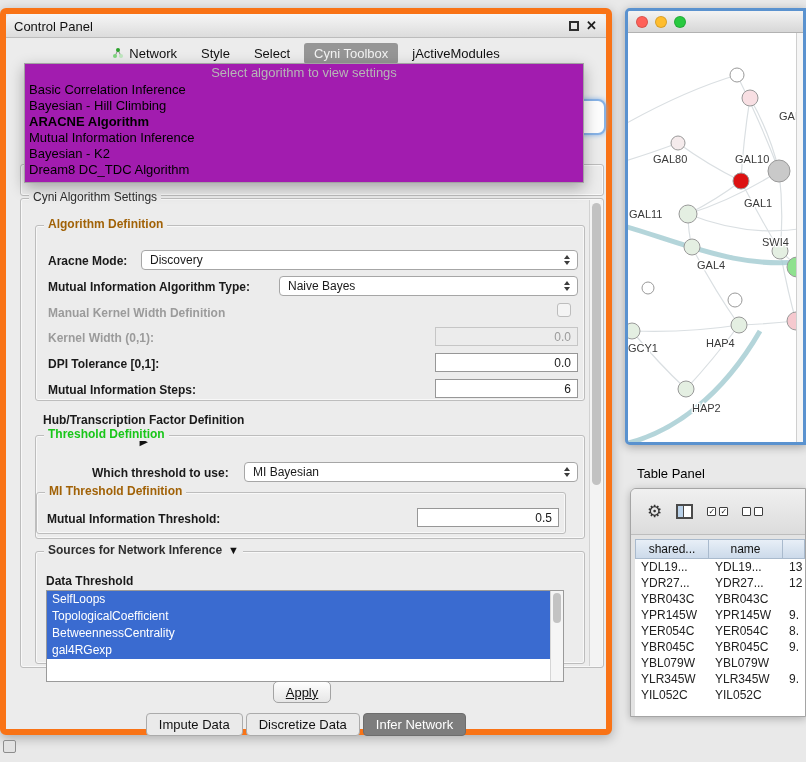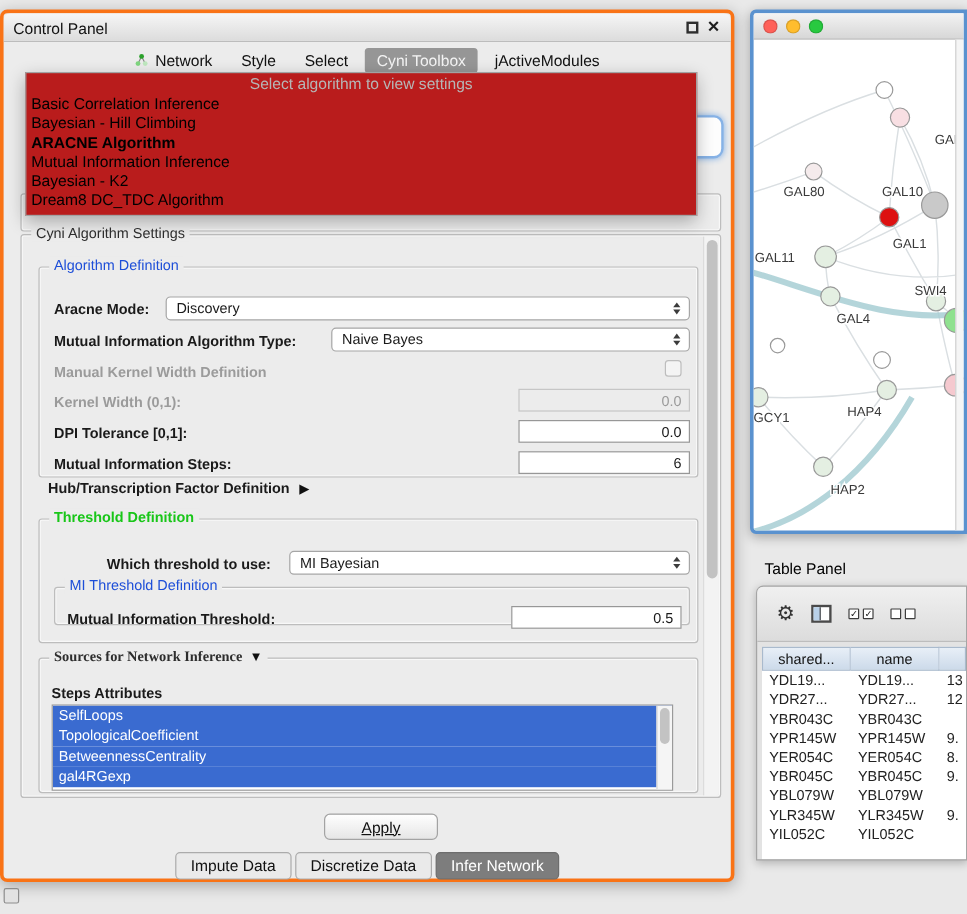--- a/index.html
+++ b/index.html
@@ -6,42 +6,42 @@
   html,body { width:806px; height:762px; }
   body {
     font-family:"Liberation Sans", sans-serif;
     font-size:12px; color:#1a1a1a;
     background:#e9e9e9; position:relative; overflow:hidden;
   }
   .abs { position:absolute; }
 
   
   .cp { left:0; top:8px; width:612px; height:727px; background:#ececec;
-        border:3px solid #f97316; border-radius:6px;
+        border:6px solid #f97316; border-radius:6px;
         box-shadow:0 3px 12px rgba(0,0,0,.28); }
   .cp-titlebar { left:0; top:0; right:0; height:24px;
         background:linear-gradient(#f6f6f6,#dcdcdc);
         border-bottom:1px solid #bcbcbc; border-radius:6px 6px 0 0; }
   .cp-title { left:8px; top:5px; font-size:13px; color:#111; }
   .cp-float { right:27px; top:7px; width:10px; height:10px; border:2px solid #2e2e2e; }
   .cp-close { right:9px; top:4px; font-size:13px; font-weight:bold; color:#1d1d1d; }
 
   .cp-tabs { left:0; top:27px; right:0; height:24px; display:flex;
         justify-content:center; align-items:center; gap:4px; }
   .cp-tab { padding:3px 10px; font-size:13px; border-radius:3px;
         display:flex; align-items:center; gap:5px; color:#111; }
   .cp-tab.selected { background:#969696; color:#f4f4f4; }
 
   
   .grp { border:1px solid #bdbdbd; border-radius:3px;
          box-shadow:inset 0 0 0 1px rgba(255,255,255,.65); }
   .grp-title { position:absolute; top:-9px; left:8px; background:#ececec;
          padding:0 4px; font-size:12px; color:#2e2e2e; white-space:nowrap; }
-  .grp-title.bold { font-weight:bold;font-family:Liberation Serif, serif; }
-  .grp-title.blue { color:#1d4ed8; font-weight:normal; }
+  .grp-title.bold { font-weight:bold; }
+  .grp-title.blue { color:#a16207; font-weight:bold; }
   .grp-title.green { color:#18c618; font-weight:bold; }
 
   .lbl { font-weight:bold; font-size:12px; white-space:nowrap; }
   .lbl.disabled { color:#9b9b9b; }
 
   .combo { position:absolute; background:#fff; border:1px solid #a6a6a6;
         border-radius:4px; height:20px; display:flex; align-items:center;
         padding-left:8px; font-size:12px; }
   .combo .arrows { position:absolute; right:4px; top:0; bottom:0; width:12px;
         display:flex; flex-direction:column; align-items:center;
@@ -68,34 +68,34 @@
   .list-scroll { position:absolute; right:0; top:0; bottom:0; width:13px;
         background:#f5f5f5; border-left:1px solid #d5d5d5; }
   .list-thumb { position:absolute; left:2px; top:2px; width:8px; height:30px;
         background:#c3c3c3; border-radius:4px; }
 
   .settings-scroll { position:absolute; right:1px; top:1px; bottom:1px; width:13px;
         background:#f3f3f3; border-left:1px solid #d2d2d2; border-radius:0 3px 3px 0; }
   .settings-thumb { position:absolute; left:2px; top:3px; width:9px; height:282px;
         background:#c2c2c2; border-radius:5px; }
 
-  .apply-btn { position:absolute; left:267px; top:667px; width:95px; height:22px;
+  .apply-btn { position:absolute; left:267px; top:667px; width:58px; height:22px;
         border:1px solid #a3a3a3; border-radius:5px; font-size:13px;
         background:linear-gradient(#fefefe,#e6e6e6); display:flex;
         align-items:center; justify-content:center; color:#111;text-decoration:underline; }
 
   .bottom-tabs { position:absolute; left:0; right:0; top:699px; height:22px;
         display:flex; justify-content:center; align-items:center; gap:3px; }
   .b-tab { padding:3px 12px; font-size:13px; border:1px solid #ababab;
         border-radius:4px; background:#eaeaea; color:#111; }
   .b-tab.selected { background:#7d7d7d; border-color:#6d6d6d; color:#fff; }
 
   
   .popup { position:absolute; left:18px; top:49px; width:560px; z-index:50;
-        background:#b91c1c; border:1px solid #a2a2a2; padding-bottom:4px;
+        background:#a21caf; border:1px solid #a2a2a2; padding-bottom:4px;
         box-shadow:0 5px 14px rgba(0,0,0,.3); }
   .popup-prompt { text-align:center; color:#b6b6b6; font-size:13px;
         height:18px; line-height:18px; }
   .popup-item { font-size:13px; height:16px; line-height:16px; padding-left:4px; color:#000; }
   .popup-item.bold { font-weight:bold; }
 
   .focus-frag { position:absolute; left:556px; top:85px; width:44px; height:36px;
         z-index:5; background:#fdfdfd; border:2px solid #86b2e6; border-radius:8px;
         box-shadow:0 0 5px #86b2e6; }
   .grp-frag { position:absolute; left:14px; top:150px; width:584px; height:32px; z-index:0; }
@@ -227,55 +227,55 @@
       <div class="tfield" style="left:399px;top:127px;width:143px;">
         <span>0.0</span>
       </div>
 
       <span class="abs lbl" style="left:12px;top:157px;">Mutual Information Steps:</span>
       <div class="tfield" style="left:399px;top:153px;width:143px;">
         <span>6</span>
       </div>
     </div>
 
-    <div class="hub-row" style="left:22px;top:204px;">
+    <div class="hub-row" style="left:22px;top:214px;flex-direction:column;">
       <span class="lbl">Hub/Transcription Factor Definition</span>
       <span class="tri-glyph">▶</span>
     </div>
 
     <div class="abs grp" style="left:14px;top:236px;width:550px;height:104px;padding-left:36px;">
       <span class="grp-title green">Threshold Definition</span>
 
       <span class="abs lbl" style="left:56px;top:30px;">Which threshold to use:</span>
       <div class="combo" style="left:208px;top:26px;width:334px;">
         <span>MI Bayesian</span>
         <span class="arrows">
             <span class="tri-up"></span>
             <span class="tri-down"></span>
           </span>
       </div>
 
-      <div class="abs grp" style="left:12px;top:56px;width:530px;height:32px;">
+      <div class="abs grp" style="left:0;top:56px;width:530px;height:42px;">
         <span class="grp-title blue">MI Threshold Definition</span>
         <span class="abs lbl" style="left:10px;top:19px;">Mutual Information Threshold:</span>
         <div class="tfield" style="left:380px;top:15px;width:142px;text-align:right;">
           <span>0.5</span>
         </div>
       </div>
     </div>
 
     <div class="abs grp" style="left:14px;top:352px;width:550px;height:113px;">
       <span class="grp-title bold" style="display:flex;gap:6px;align-items:center;">
         <span>Sources for Network Inference</span>
         <span class="tri-glyph">▼</span>
       </span>
 
-      <span class="abs lbl" style="left:10px;top:22px;">Steps Attributes</span>
-
-      <div class="attr-list" style="left:10px;top:38px;width:518px;height:72px;">
+      <span class="abs lbl" style="left:10px;top:22px;">Data Threshold</span>
+
+      <div class="attr-list" style="left:10px;top:38px;width:518px;height:92px;">
         <div class="attr-item">SelfLoops</div>
         <div class="attr-item">TopologicalCoefficient</div>
         <div class="attr-item">BetweennessCentrality</div>
         <div class="attr-item">gal4RGexp</div>
         <div class="list-scroll">
           <div class="list-thumb"></div>
         </div>
       </div>
     </div>
 

